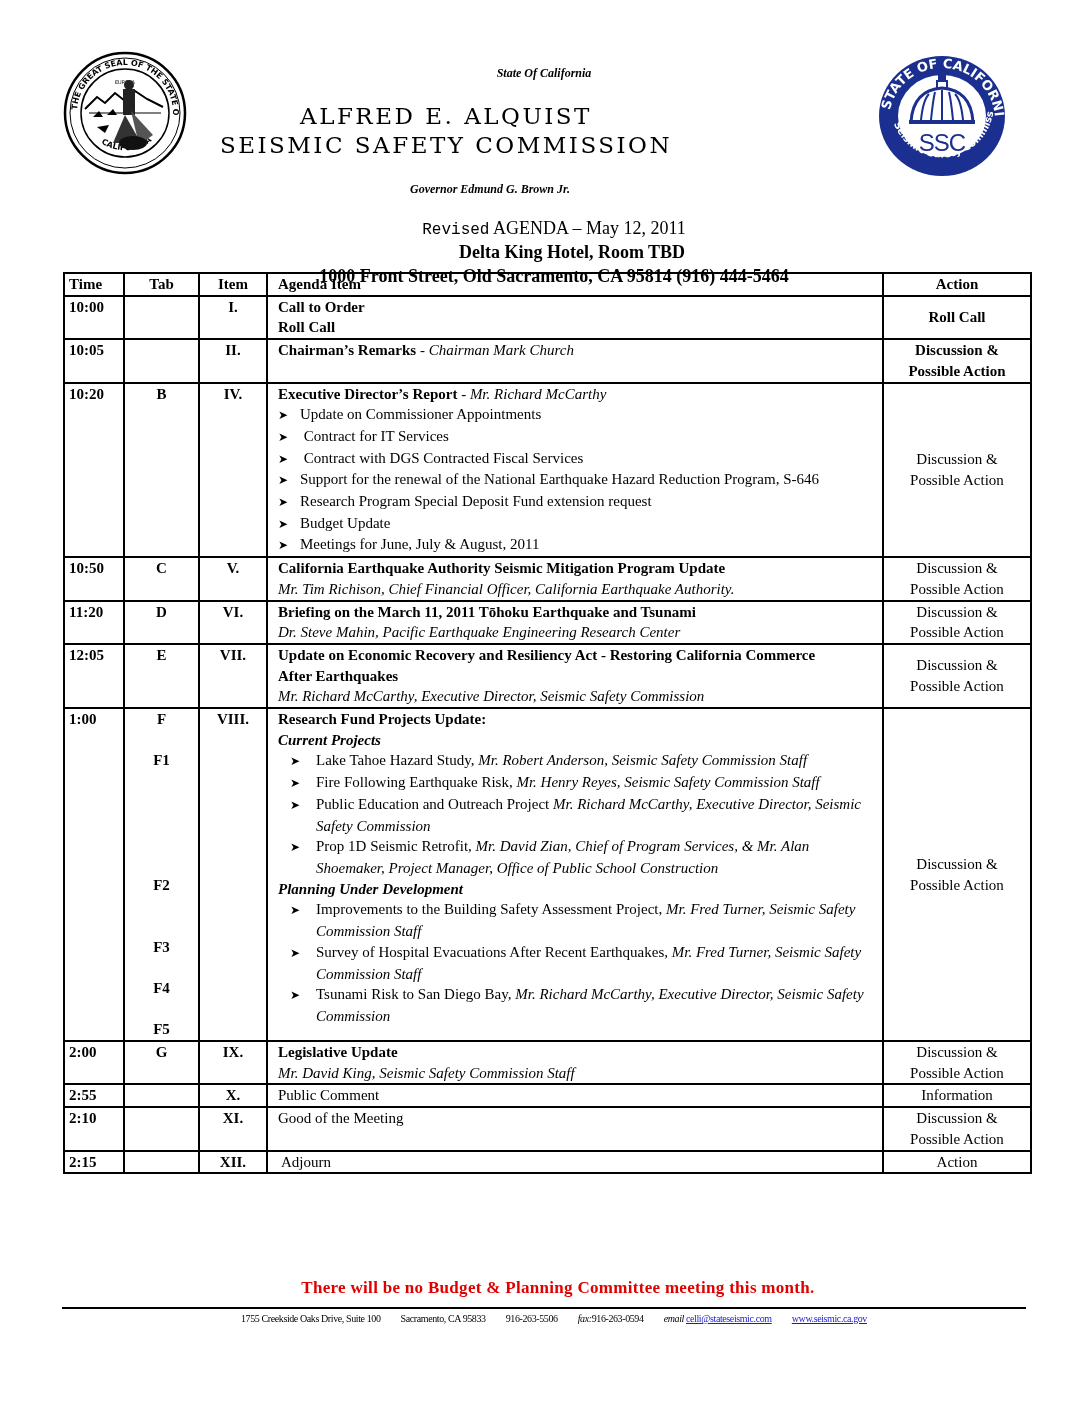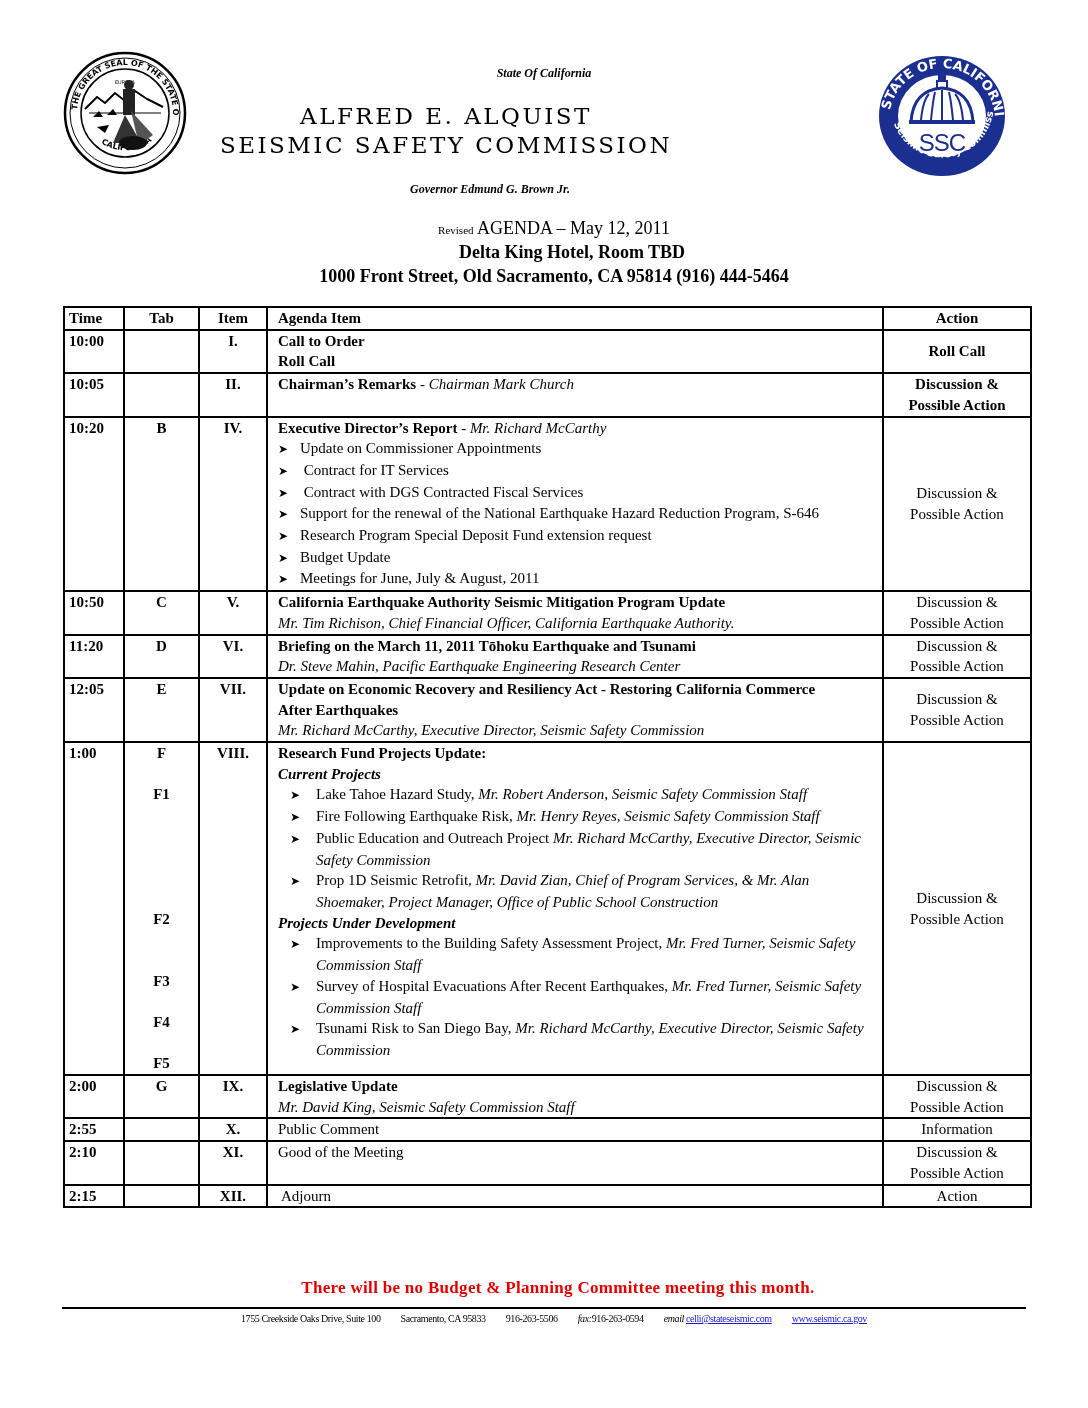--- a/index.html
+++ b/index.html
@@ -25,31 +25,31 @@
   .title1 { top: 103px; padding-left: 0px; }
   .title2 { top: 132px; }
   .gov-line {
     position: absolute; left: 0; width: 980px; top: 182px; text-align: center;
     font-weight: bold; font-style: italic; font-size: 12px;
   }
   .agenda-line {
     position: absolute; left: 0; width: 1088px; top: 218px; text-align: center;
     font-size: 18px; padding-left: 20px; box-sizing: border-box;
   }
-  .agenda-line .revised { font-family: Liberation Serif, serif; font-size: 11px; }
+  .agenda-line .revised { font-family: Liberation Mono, monospace; font-size: 16px; }
   .venue-line {
     position: absolute; left: 0; width: 1088px; top: 242px; text-align: center;
     font-weight: bold; font-size: 18px; padding-left: 56px; box-sizing: border-box;
   }
   .address-line {
     position: absolute; left: 0; width: 1088px; top: 266px; text-align: center;
     font-weight: bold; font-size: 18px; padding-left: 20px; box-sizing: border-box;
   }
   table.agenda {
-    position: absolute; left: 63px; top: 306px; width: 969px;
+    position: absolute; left: 63px; top: 272px; width: 969px;
     border-collapse: collapse; font-size: 15px; line-height: 20.7px;
   }
   table.agenda td, table.agenda th {
     border: 2px solid #000; vertical-align: top; padding: 0 4px;
   }
   table.agenda th { font-weight: bold; height: 20px; }
   .c-time { width: 50px; font-weight: bold; text-align: left; }
   .c-tab { width: 65px; font-weight: bold; text-align: center; }
   .c-item { width: 58px; font-weight: bold; text-align: center; }
   .c-agenda { text-align: left; padding-left: 10px !important; }
@@ -257,21 +257,21 @@
         <div>F5</div>
       </td>
       <td class="c-item">VIII.</td>
       <td class="c-agenda">
         <div class="b">Research Fund Projects Update:</div>
         <div class="bi">Current Projects</div>
         <div class="bullet2"><span class="arr">➤</span><span>Lake Tahoe Hazard Study, </span><span class="i">Mr. Robert Anderson, Seismic Safety Commission Staff</span></div>
         <div class="bullet2"><span class="arr">➤</span><span>Fire Following Earthquake Risk, </span><span class="i">Mr. Henry Reyes, Seismic Safety Commission Staff</span></div>
         <div class="bullet2"><span class="arr">➤</span><span>Public Education and Outreach Project </span><span class="i">Mr. Richard McCarthy, Executive Director, Seismic Safety Commission</span></div>
         <div class="bullet2"><span class="arr">➤</span><span>Prop 1D Seismic Retrofit, </span><span class="i">Mr. David Zian, Chief of Program Services, &amp; Mr. Alan Shoemaker, Project Manager, Office of Public School Construction</span></div>
-        <div class="bi">Projects Under Development</div>
+        <div class="bi">Planning Under Development</div>
         <div class="bullet2"><span class="arr">➤</span><span>Improvements to the Building Safety Assessment Project, </span><span class="i">Mr. Fred Turner, Seismic Safety Commission Staff</span></div>
         <div class="bullet2"><span class="arr">➤</span><span>Survey of Hospital Evacuations After Recent Earthquakes, </span><span class="i">Mr. Fred Turner, Seismic Safety Commission Staff</span></div>
         <div class="bullet2"><span class="arr">➤</span><span>Tsunami Risk to San Diego Bay, </span><span class="i">Mr. Richard McCarthy, Executive Director, Seismic Safety Commission</span></div>
       </td>
       <td class="c-action">
         <div>Discussion &amp;</div>
         <div>Possible Action</div>
       </td>
     </tr>
 

